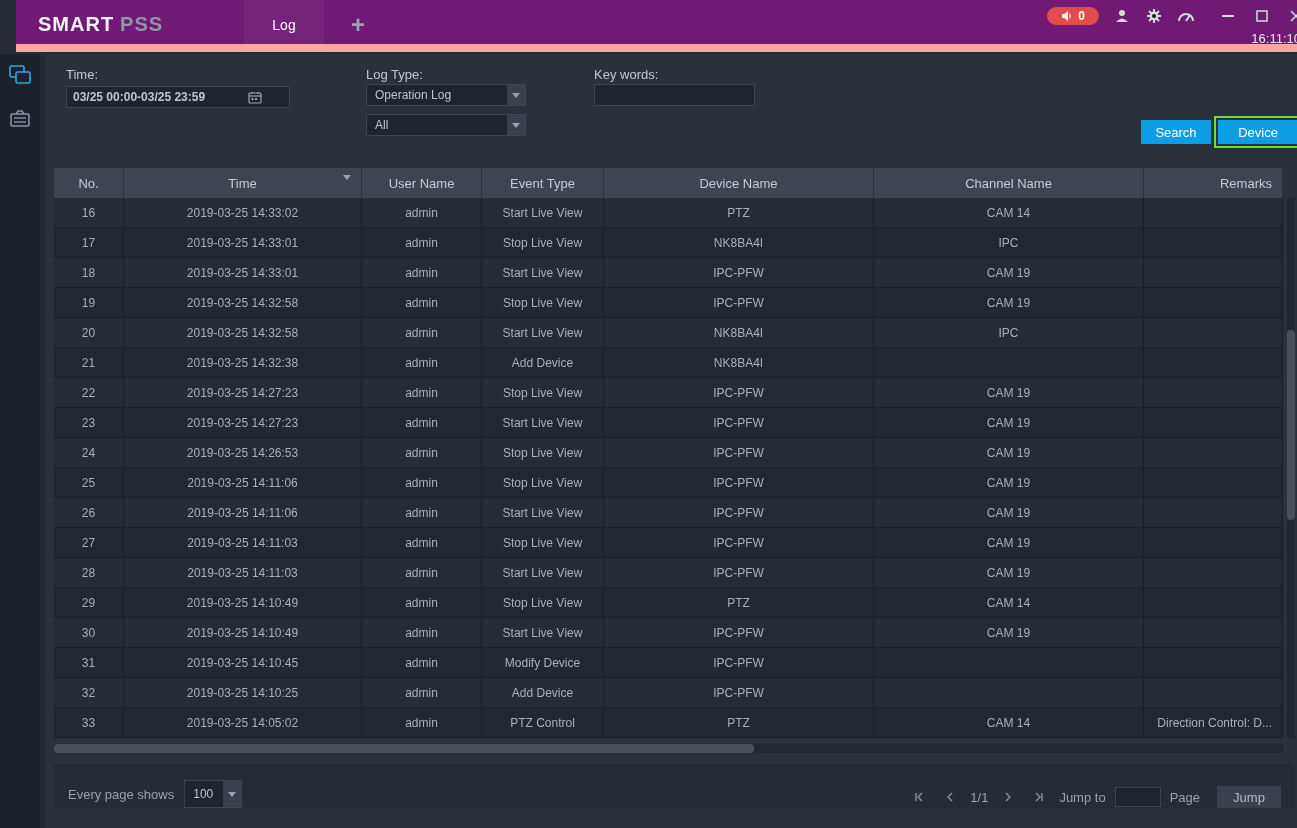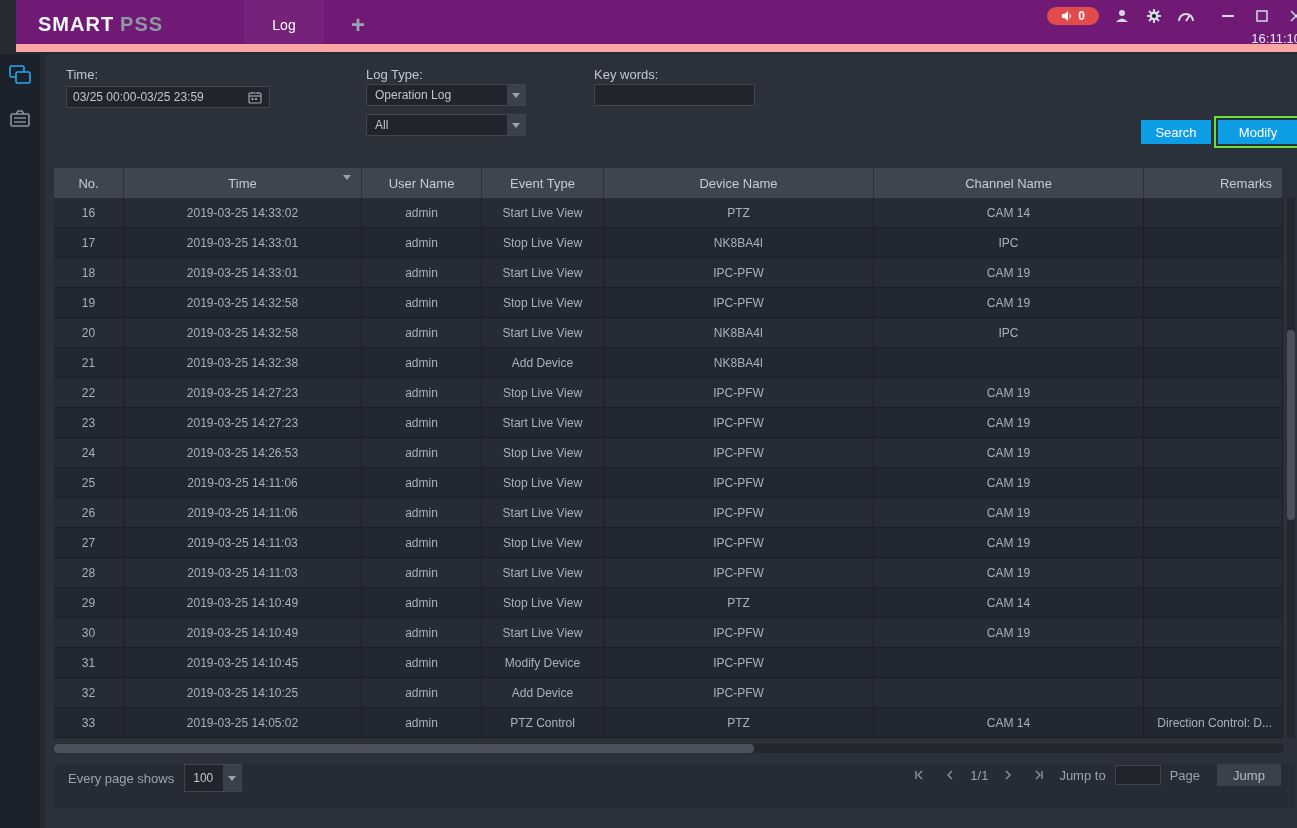--- a/index.html
+++ b/index.html
@@ -64,21 +64,21 @@
   .sort { position:absolute; right:10px; top:12px; }
 
   
   .vscroll { position:absolute; left:1241px; top:144px; width:8px; height:540px; background:#232830; }
   .vthumb { position:absolute; left:0; top:132px; width:8px; height:190px; background:#4a515c; border-radius:4px; }
   .hscroll { position:absolute; left:8px; top:690px; width:1229px; height:9px; background:#232830; }
   .hthumb { position:absolute; left:0; top:0; width:700px; height:9px; background:#4a515c; border-radius:4px; }
 
   
   .pagebar { position:absolute; left:8px; top:710px; width:1241px; height:44px; background:#262c35;
-    display:flex; align-items:flex-start; justify-content:space-between; padding:0 14px; }
+    display:flex; align-items:flex-end; justify-content:space-between; padding:0 14px; }
   .pg-left { display:flex; align-items:center; gap:10px; color:#9aa3ad; font-size:13px; }
   .pg-right { display:flex; align-items:center; gap:9px; color:#9aa3ad; font-size:13px; }
   .pg-dd { position:relative; width:58px; height:28px; background:#20252d; border:1px solid #3f4550;
     display:flex; align-items:center; cursor:pointer; }
   .pg-dd .dd-text { flex:1; padding:0 8px; font-size:12px; color:#bfc6ce; }
   .pg-btn { width:22px; height:22px; display:flex; align-items:center; justify-content:center; cursor:pointer; }
   .jump-input { position:relative; width:46px; height:20px; background:#20252d; border:1px solid #3f4550;
     color:#bfc6ce; padding:0 4px; font-size:12px; font-family:"Liberation Sans", sans-serif; }
   .jump-btn { width:64px; height:22px; background:#3a414d; border:none; color:#b5bcc5;
     font-size:13px; font-family:"Liberation Sans", sans-serif; cursor:pointer; margin-left:8px; }
@@ -170,21 +170,21 @@
           <path d="M6 4 L8 1 H12 L14 4" fill="none" stroke="#8a93a0" stroke-width="1.4"></path>
         </svg>
     </span>
   </div>
 </div>
 
 <div class="main">
 
   <div class="flabel" style="left:20px; top:13px;">Time:</div>
   <div style="position:absolute; left:20px; top:32px; width:200px; height:22px;">
-    <input class="finput" style="left: 0px; top: 0px; width: 204px; padding-right: 24px;" value="03/25 00:00-03/25 23:59">
+    <input class="finput" style="left: 0px; top: 0px; width: 224px; padding-right: 24px; font-weight: bold;" value="03/25 00:00-03/25 23:59">
     <span class="cal-box">
       <svg width="14" height="13" viewBox="0 0 14 13">
           <rect x="1" y="2" width="12" height="10" rx="1" fill="none" stroke="#9aa4b0" stroke-width="1.2"></rect>
           <line x1="1" y1="5" x2="13" y2="5" stroke="#9aa4b0" stroke-width="1.2"></line>
           <line x1="4" y1="1" x2="4" y2="3" stroke="#9aa4b0" stroke-width="1.2"></line>
           <line x1="10" y1="1" x2="10" y2="3" stroke="#9aa4b0" stroke-width="1.2"></line>
           <rect x="3.5" y="7" width="2" height="2" fill="#9aa4b0"></rect>
           <rect x="7" y="7" width="2" height="2" fill="#9aa4b0"></rect>
         </svg>
     </span>
@@ -201,21 +201,21 @@
     <span class="dd-text">All</span>
     <span class="dd-arrow-box">
         <span class="tri-down"></span>
       </span>
   </div>
 
   <div class="flabel" style="left:548px; top:13px;">Key words:</div>
   <input class="finput" style="left: 548px; top: 30px; width: 161px;" value="">
 
   <button class="btn-blue" style="left:1095px; top:66px; width:70px;">Search</button>
-  <button class="btn-blue hl-green" style="left:1172px; top:66px; width:80px;">Modify</button>
+  <button class="btn-blue hl-green" style="left:1172px; top:66px; width:80px;">Device</button>
 
   <div class="table">
     <div class="thead">
       <div class="tcell c0">No.</div>
       <div class="tcell c1">
         <span>Time</span>
         <span class="sort"><span class="tri-down"></span></span>
       </div>
       <div class="tcell c2">User Name</div>
       <div class="tcell c3">Event Type</div>

